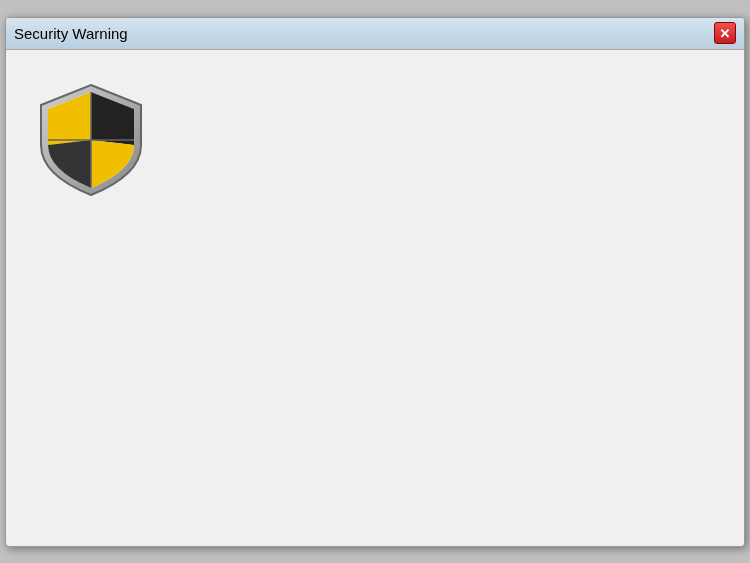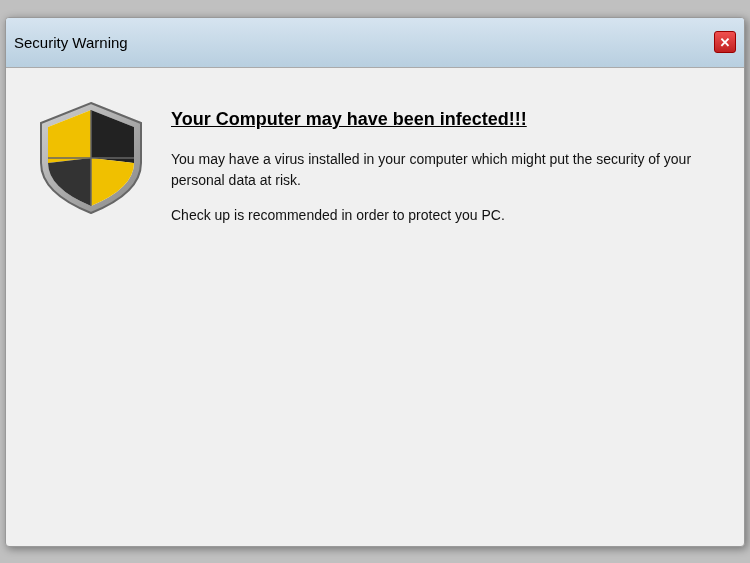--- a/index.html
+++ b/index.html
@@ -20,21 +20,21 @@
       background: #f0f0f0;
       border: 1px solid #999;
       border-radius: 4px;
       box-shadow: 2px 2px 8px rgba(0,0,0,0.4);
       overflow: hidden;
       display: flex;
       flex-direction: column;
     }
 
     .title-bar {
-      height: 50px;
+      height: 32px;
       background: linear-gradient(to bottom, #d6e4f0, #b8cfe0);
       display: flex;
       align-items: center;
       justify-content: space-between;
       padding: 0 8px;
       border-bottom: 1px solid #aaa;
       flex-shrink: 0;
     }
 
     .title-bar-text {
@@ -161,21 +161,16 @@
         <path d="M55 12 L98 29 L98 65 Q98 65 55 60 Z" fill="#222"></path>
 
         <path d="M55 60 L12 65 Q12 90 55 108 Z" fill="#333"></path>
 
         <path d="M55 60 L98 65 Q98 90 55 108 Z" fill="#f0c000"></path>
 
         <line x1="55" y1="12" x2="55" y2="108" stroke="#666" stroke-width="1.5"></line>
         <line x1="12" y1="60" x2="98" y2="60" stroke="#666" stroke-width="1.5"></line>
       </svg>
 
-      <div class="message-area">
-        <div class="headline">Your Computer may have been infected!!!</div>
-        <p class="body-text">You may have a virus installed in your computer which might put the security of your personal data at risk.</p>
-        <p class="body-text">Check up is recommended in order to protect you PC.</p>
-      </div>
     </div>
 
   </div>
 </div>
 
 </body></html>

